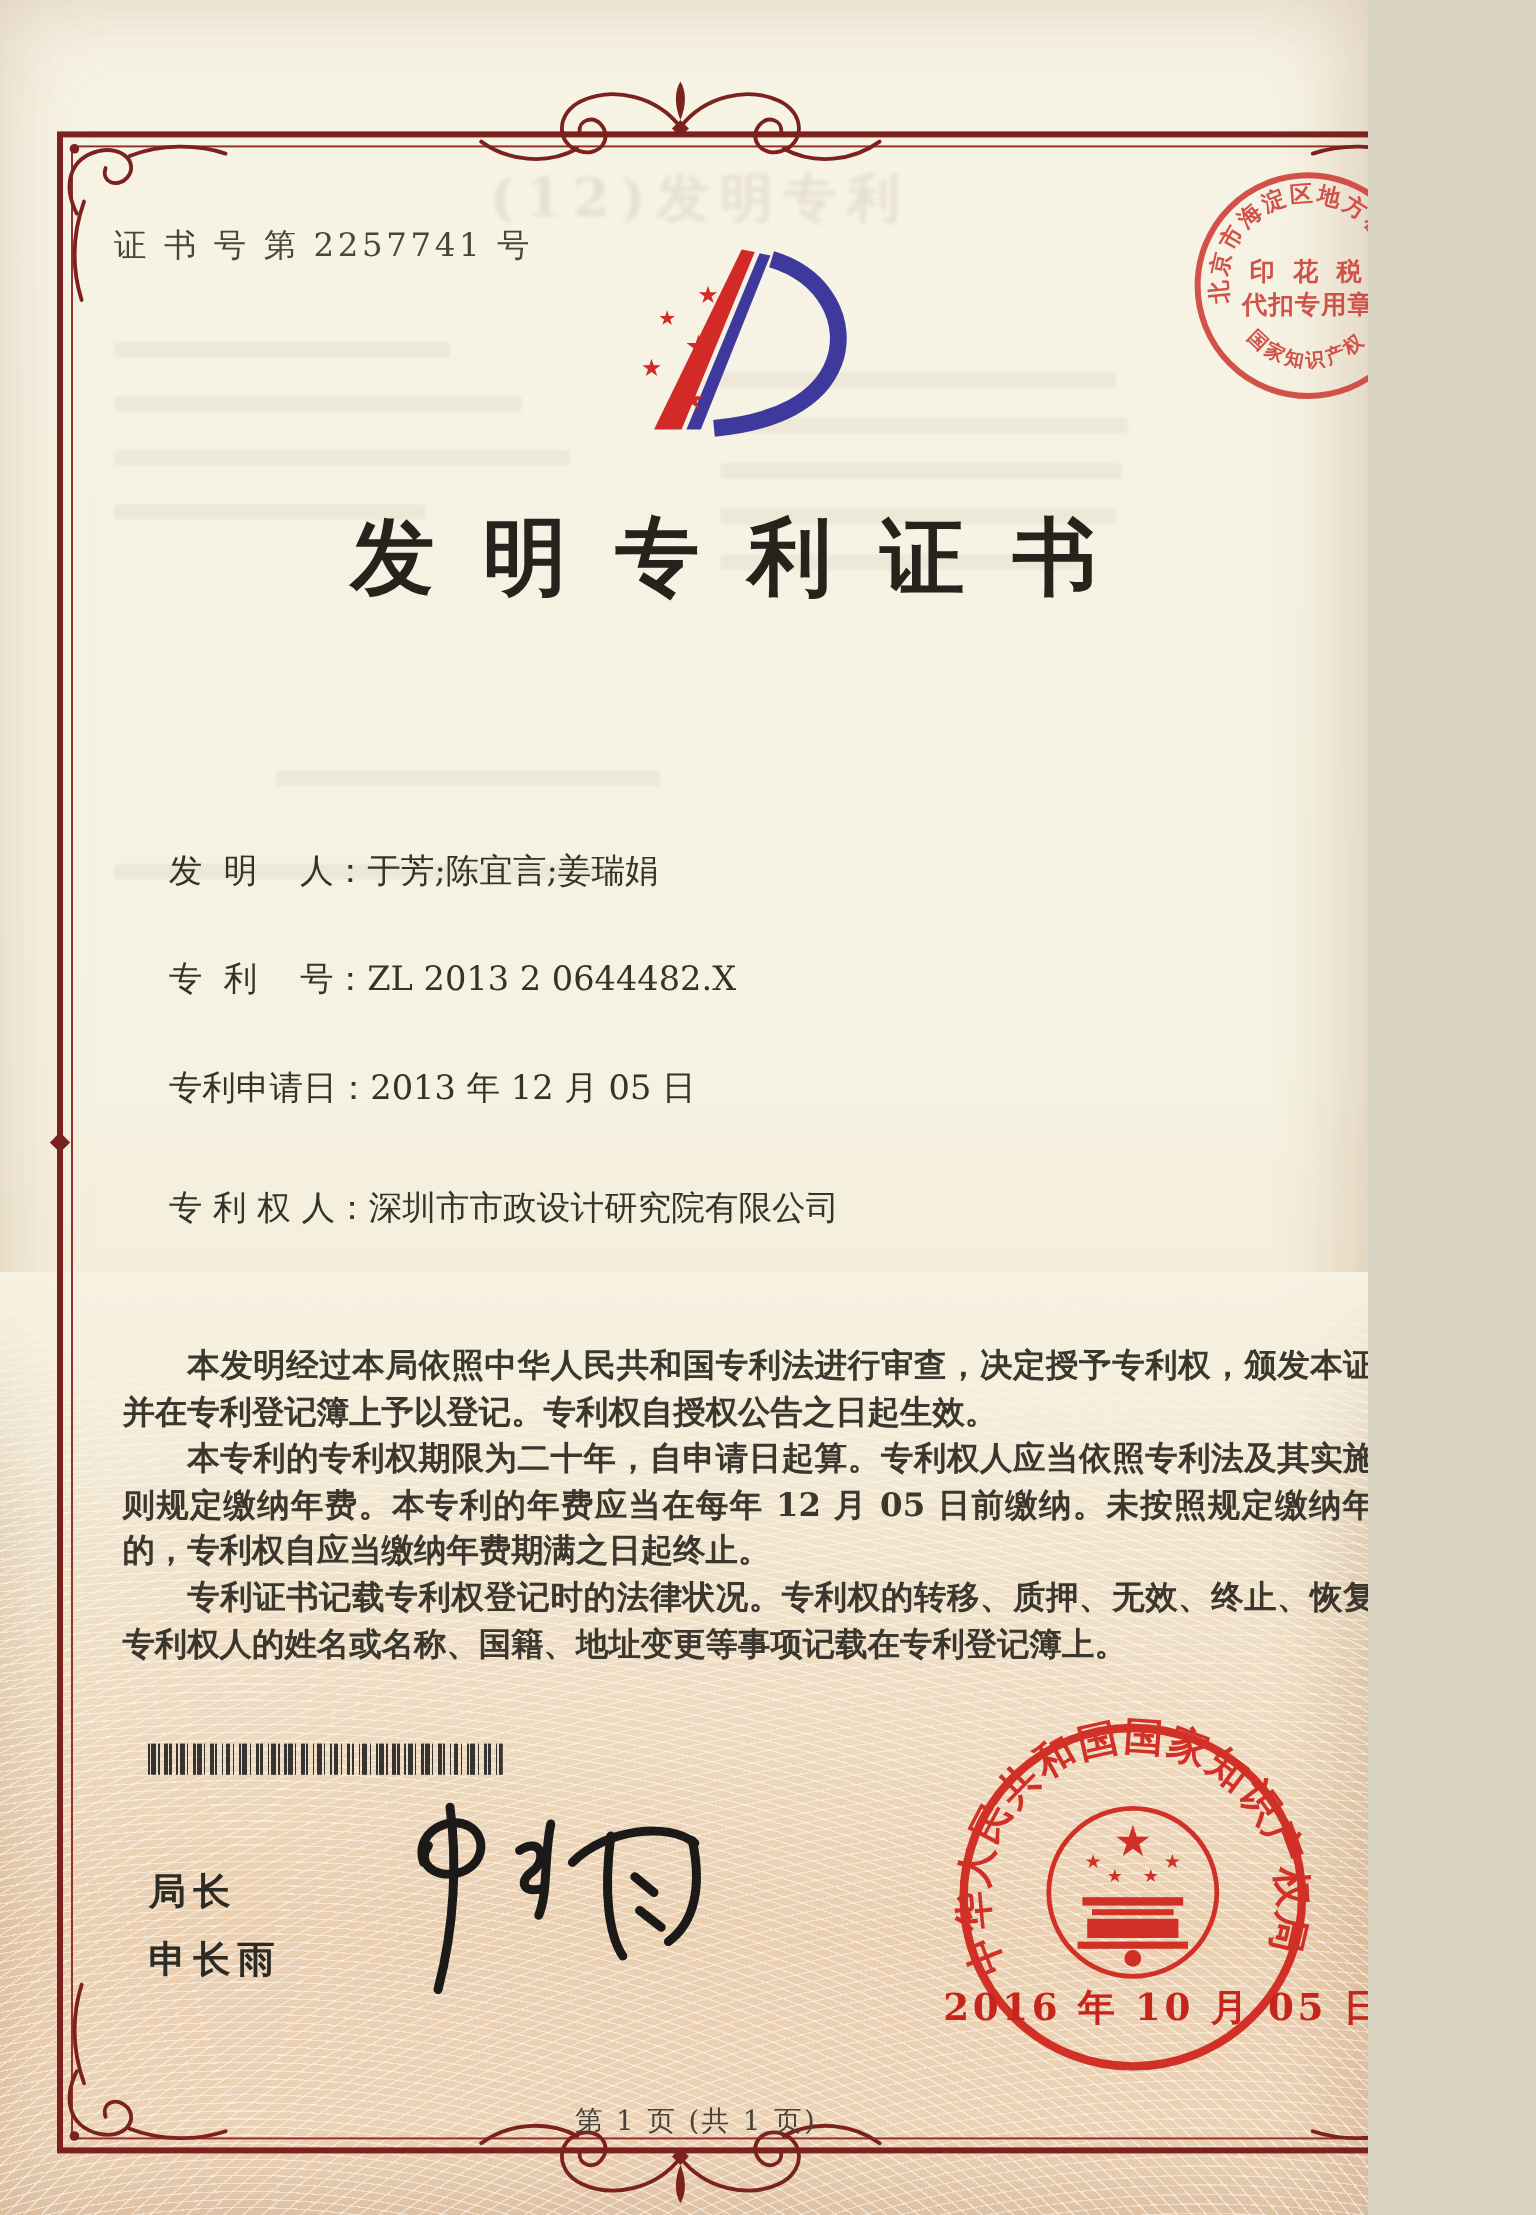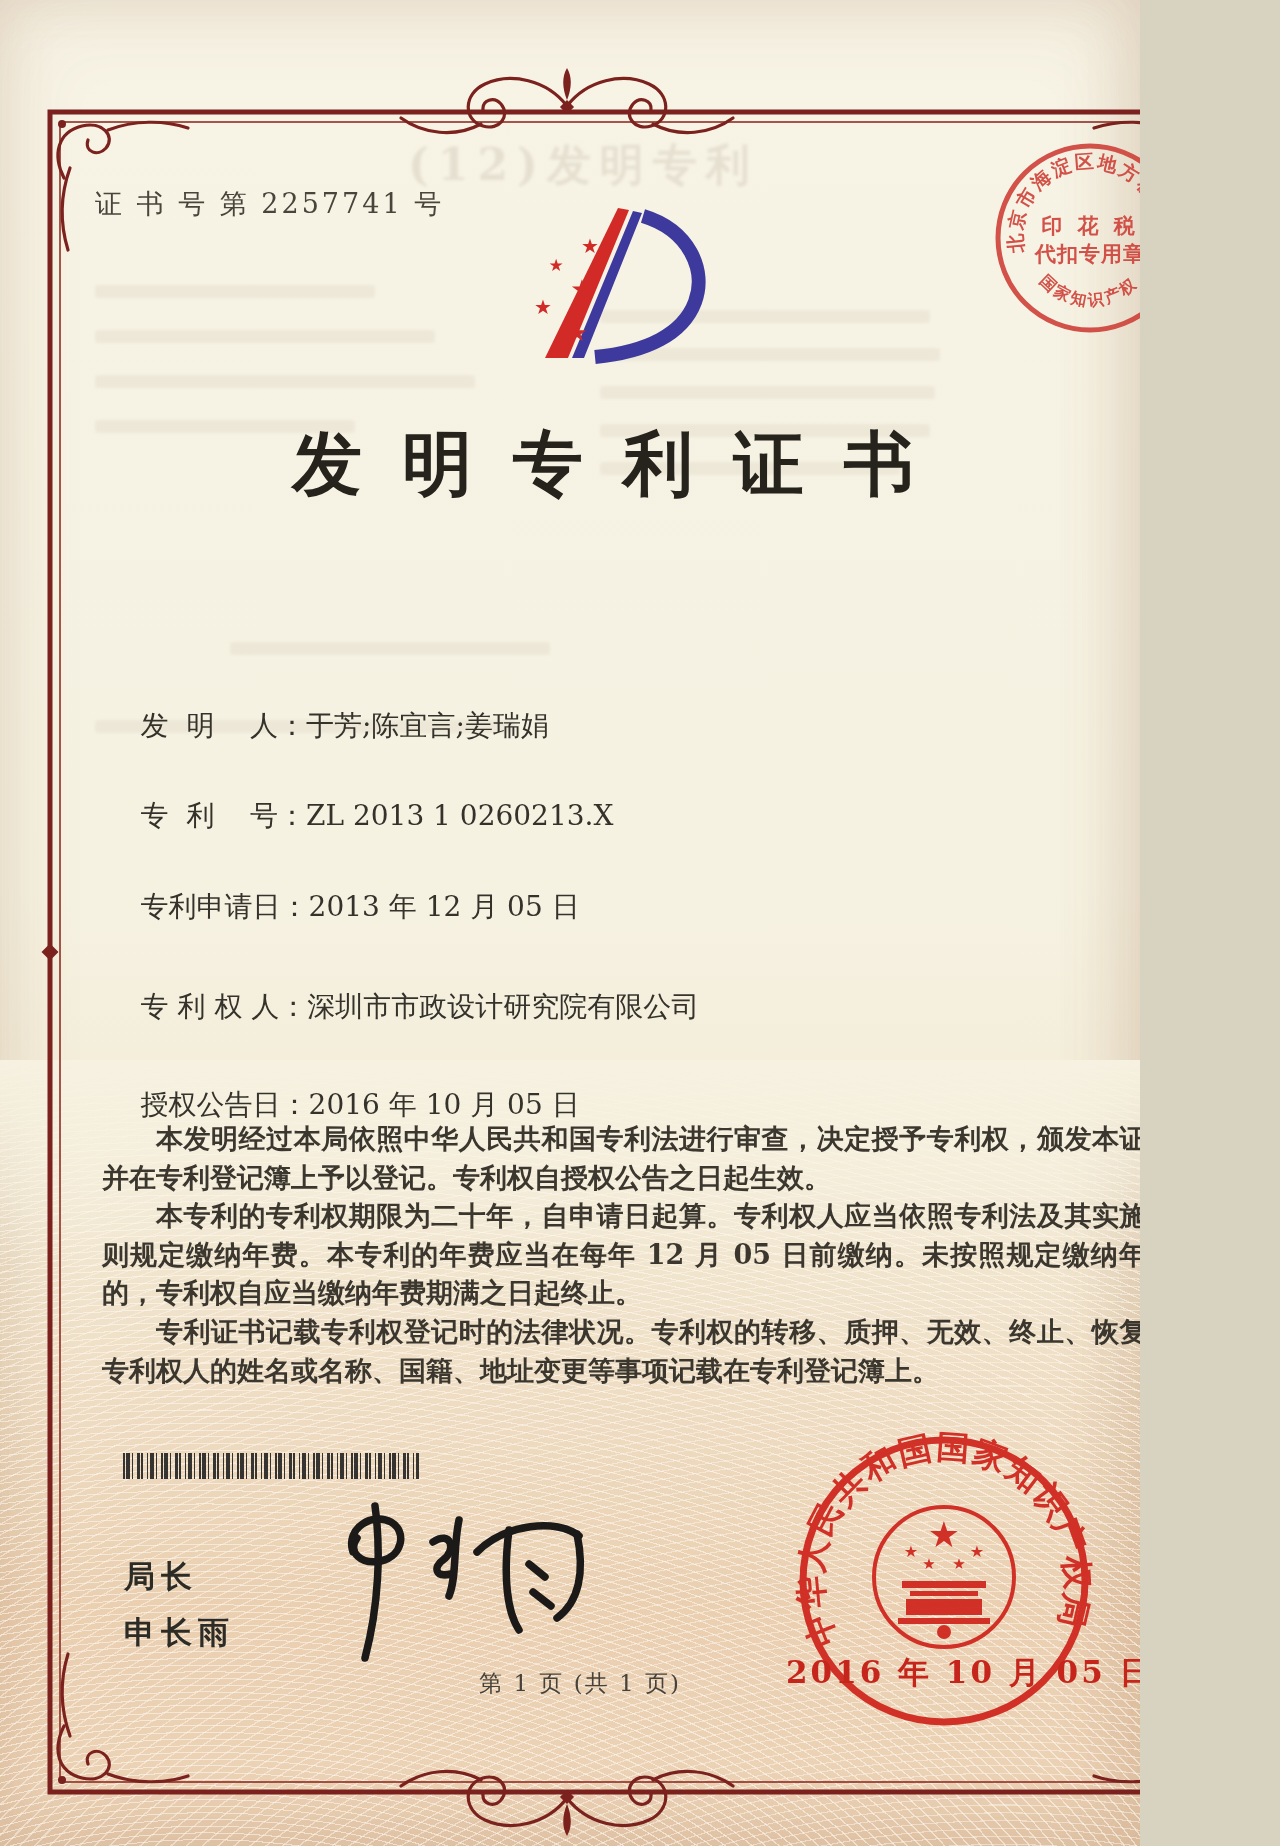--- a/index.html
+++ b/index.html
@@ -50,21 +50,21 @@
   }
   .role{top:1556px;} .signer{top:1612px;}
   .sig{position:absolute;left:325px;top:1500px;}
   .tax-stamp{position:absolute;left:990px;top:138px;opacity:.92;}
   .seal{position:absolute;left:794px;top:1431px;opacity:.95;}
   .seal-date{
     position:absolute;left:786px;top:1652px;font-size:31px;color:#c6251c;
     letter-spacing:3px;white-space:pre;font-weight:600;
   }
   .footer{
-    position:absolute;left:0;top:1668px;width:1160px;text-align:center;
+    position:absolute;left:0;top:1752px;width:1160px;text-align:center;
     font-size:23px;color:#46423a;letter-spacing:2px;
   }
   .logo{position:absolute;left:455px;top:200px;}
   .star{font-family:"DejaVu Sans","Liberation Sans",sans-serif;}
 </style>
 </head>
 <body>
 
 <div class="page">
 
@@ -144,30 +144,27 @@
     <text x="100" y="95" font-size="21" fill="#cf443c" font-weight="700" text-anchor="middle" letter-spacing="4">印 花 税</text>
     <text x="100" y="123" font-size="21" fill="#cf443c" font-weight="700" text-anchor="middle" letter-spacing="1">代扣专用章</text>
   </svg>
 
   <div class="title">发 明 专 利 证 书</div>
 
   <div class="field" style="top:674px">
     <span class="flabel">发  明    人：</span><span class="fvalue">于芳;陈宜言;姜瑞娟</span>
   </div>
   <div class="field" style="top:764px">
-    <span class="flabel">专  利    号：</span><span class="fvalue">ZL 2013 1 0260213.X</span>
+    <span class="flabel">专  利    号：</span><span class="fvalue">ZL 2013 2 0644482.X</span>
   </div>
   <div class="field" style="top:855px">
     <span class="flabel">专利申请日：</span><span class="fvalue">2013 年 12 月 05 日</span>
   </div>
   <div class="field" style="top:955px">
     <span class="flabel">专 利 权 人：</span><span class="fvalue">深圳市市政设计研究院有限公司</span>
-  </div>
-  <div class="field" style="top:1053px">
-    <span class="flabel">授权公告日：</span><span class="fvalue">2016 年 10 月 05 日</span>
   </div>
 
   <div class="paras">
     <p>本发明经过本局依照中华人民共和国专利法进行审查，决定授予专利权，颁发本证书并在专利登记簿上予以登记。专利权自授权公告之日起生效。</p>
     <p>本专利的专利权期限为二十年，自申请日起算。专利权人应当依照专利法及其实施细则规定缴纳年费。本专利的年费应当在每年 12 月 05 日前缴纳。未按照规定缴纳年费的，专利权自应当缴纳年费期满之日起终止。</p>
     <p>专利证书记载专利权登记时的法律状况。专利权的转移、质押、无效、终止、恢复和专利权人的姓名或名称、国籍、地址变更等事项记载在专利登记簿上。</p>
   </div>
 
   <div class="barcode"></div>
 

